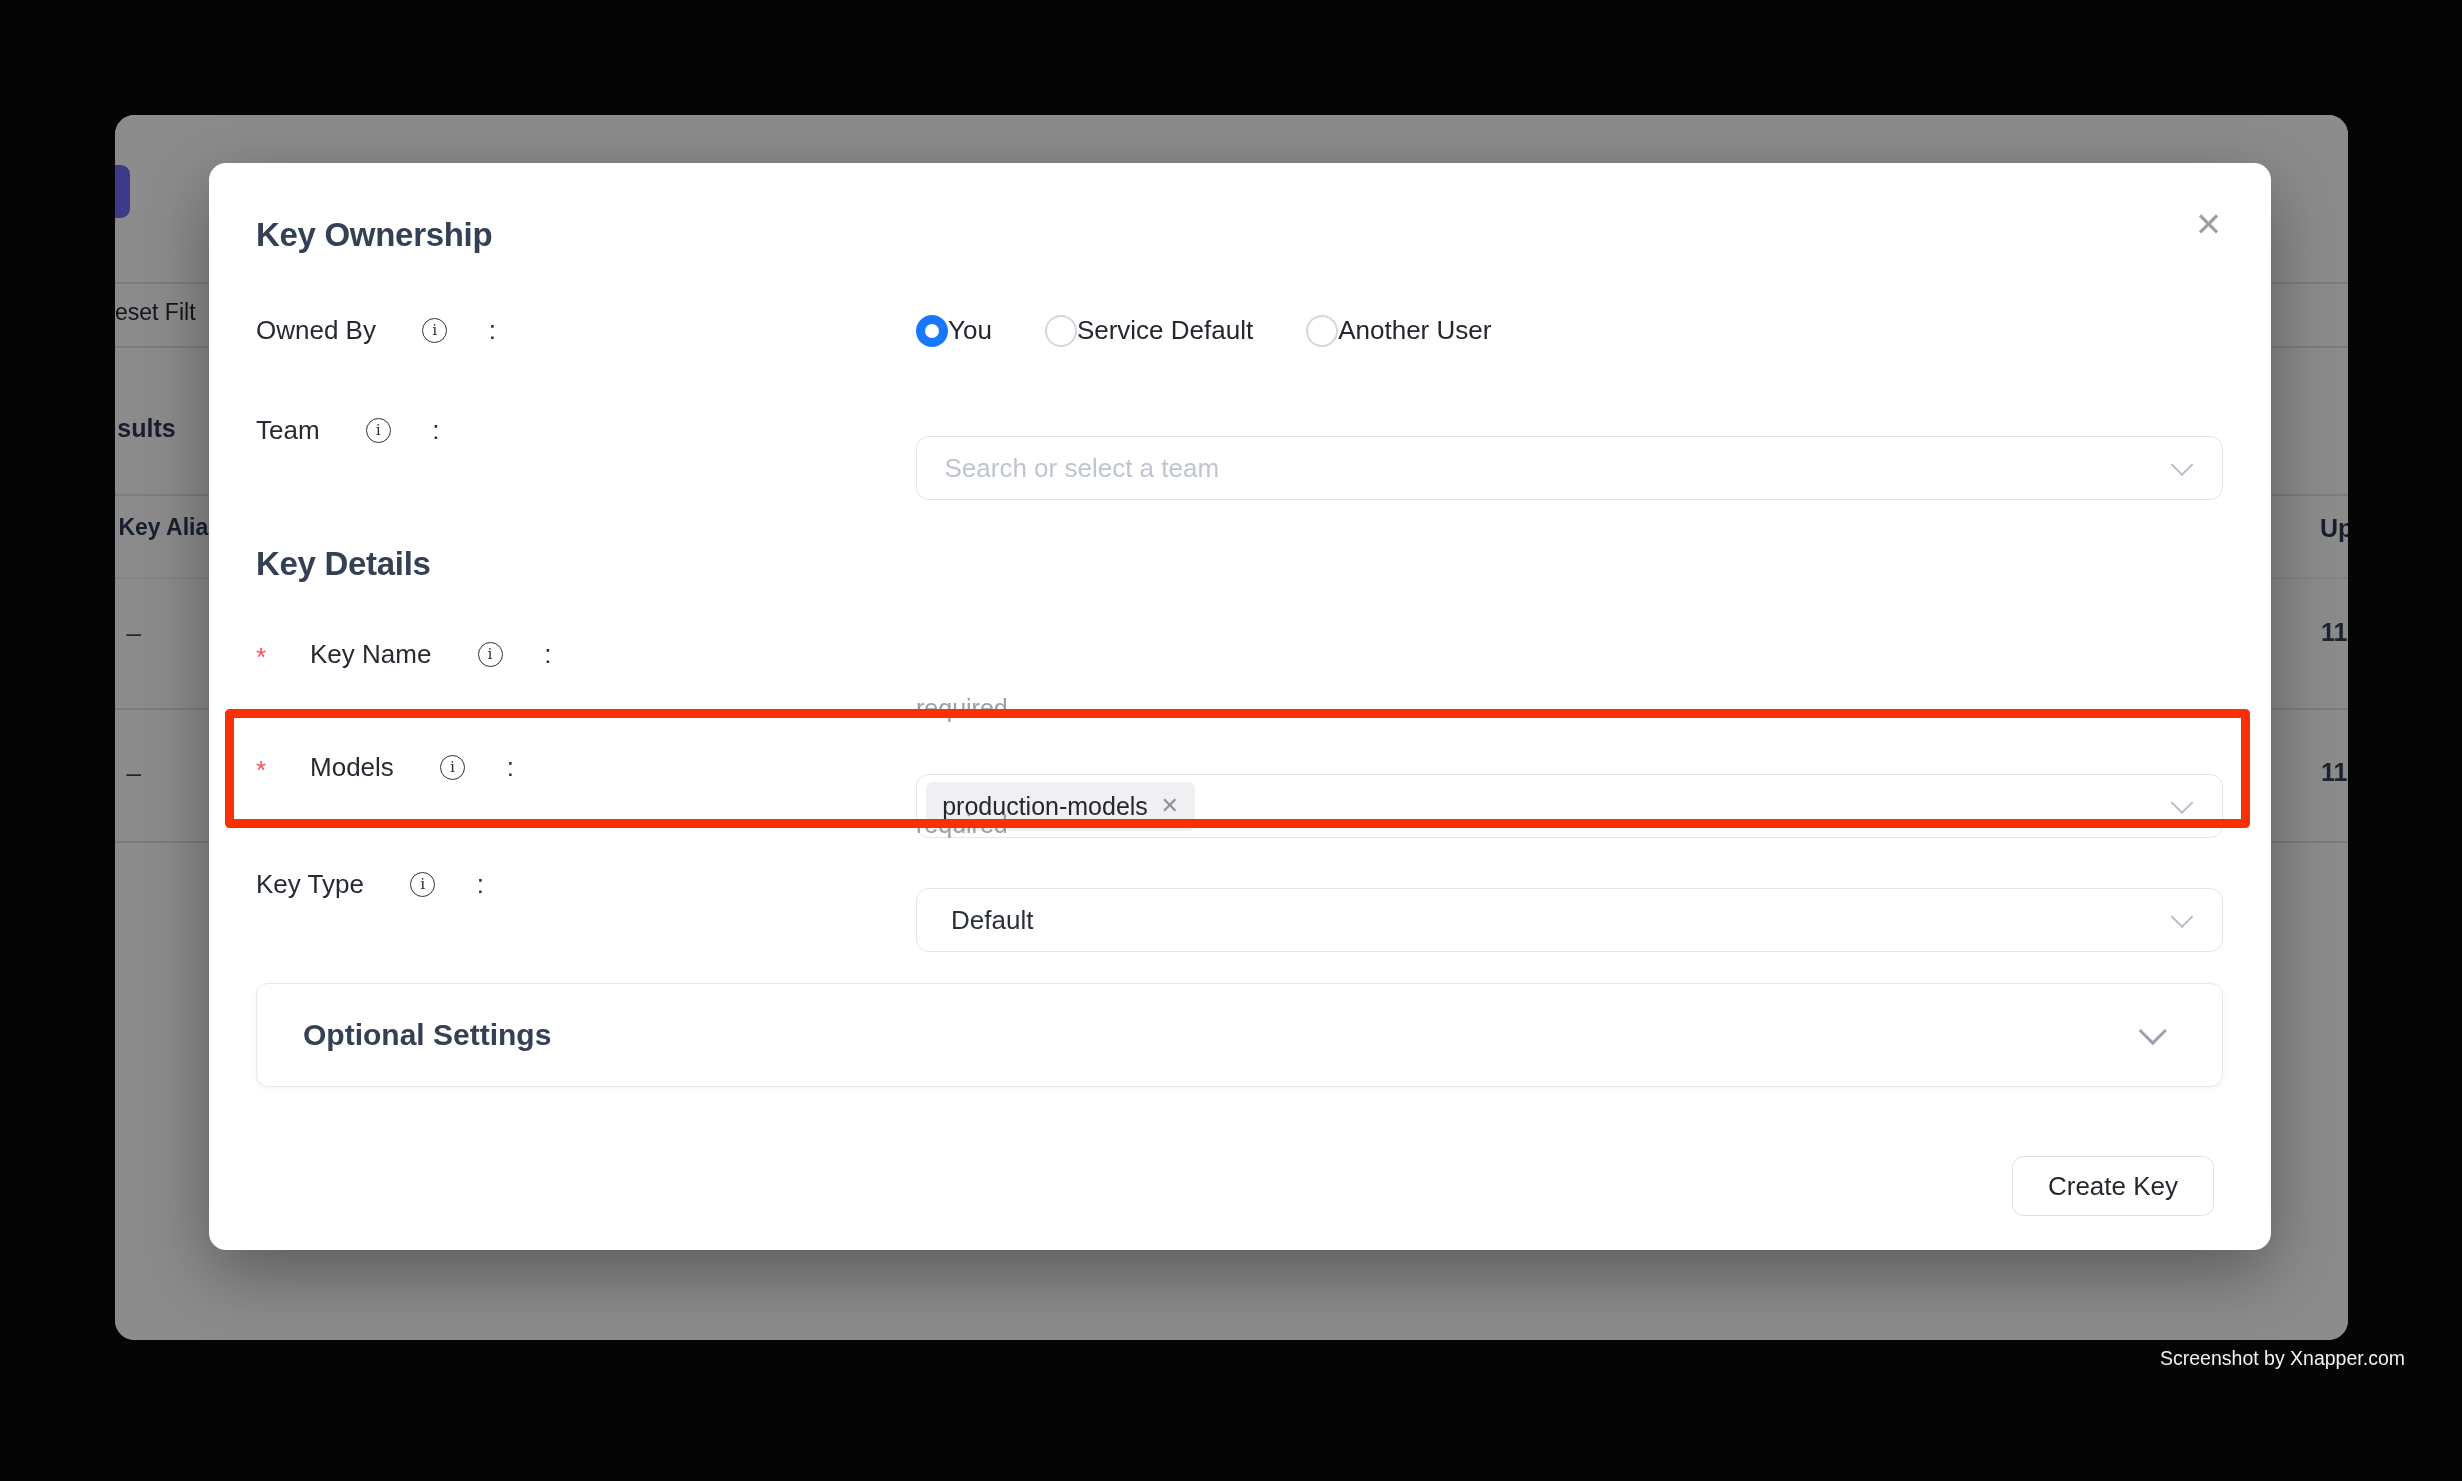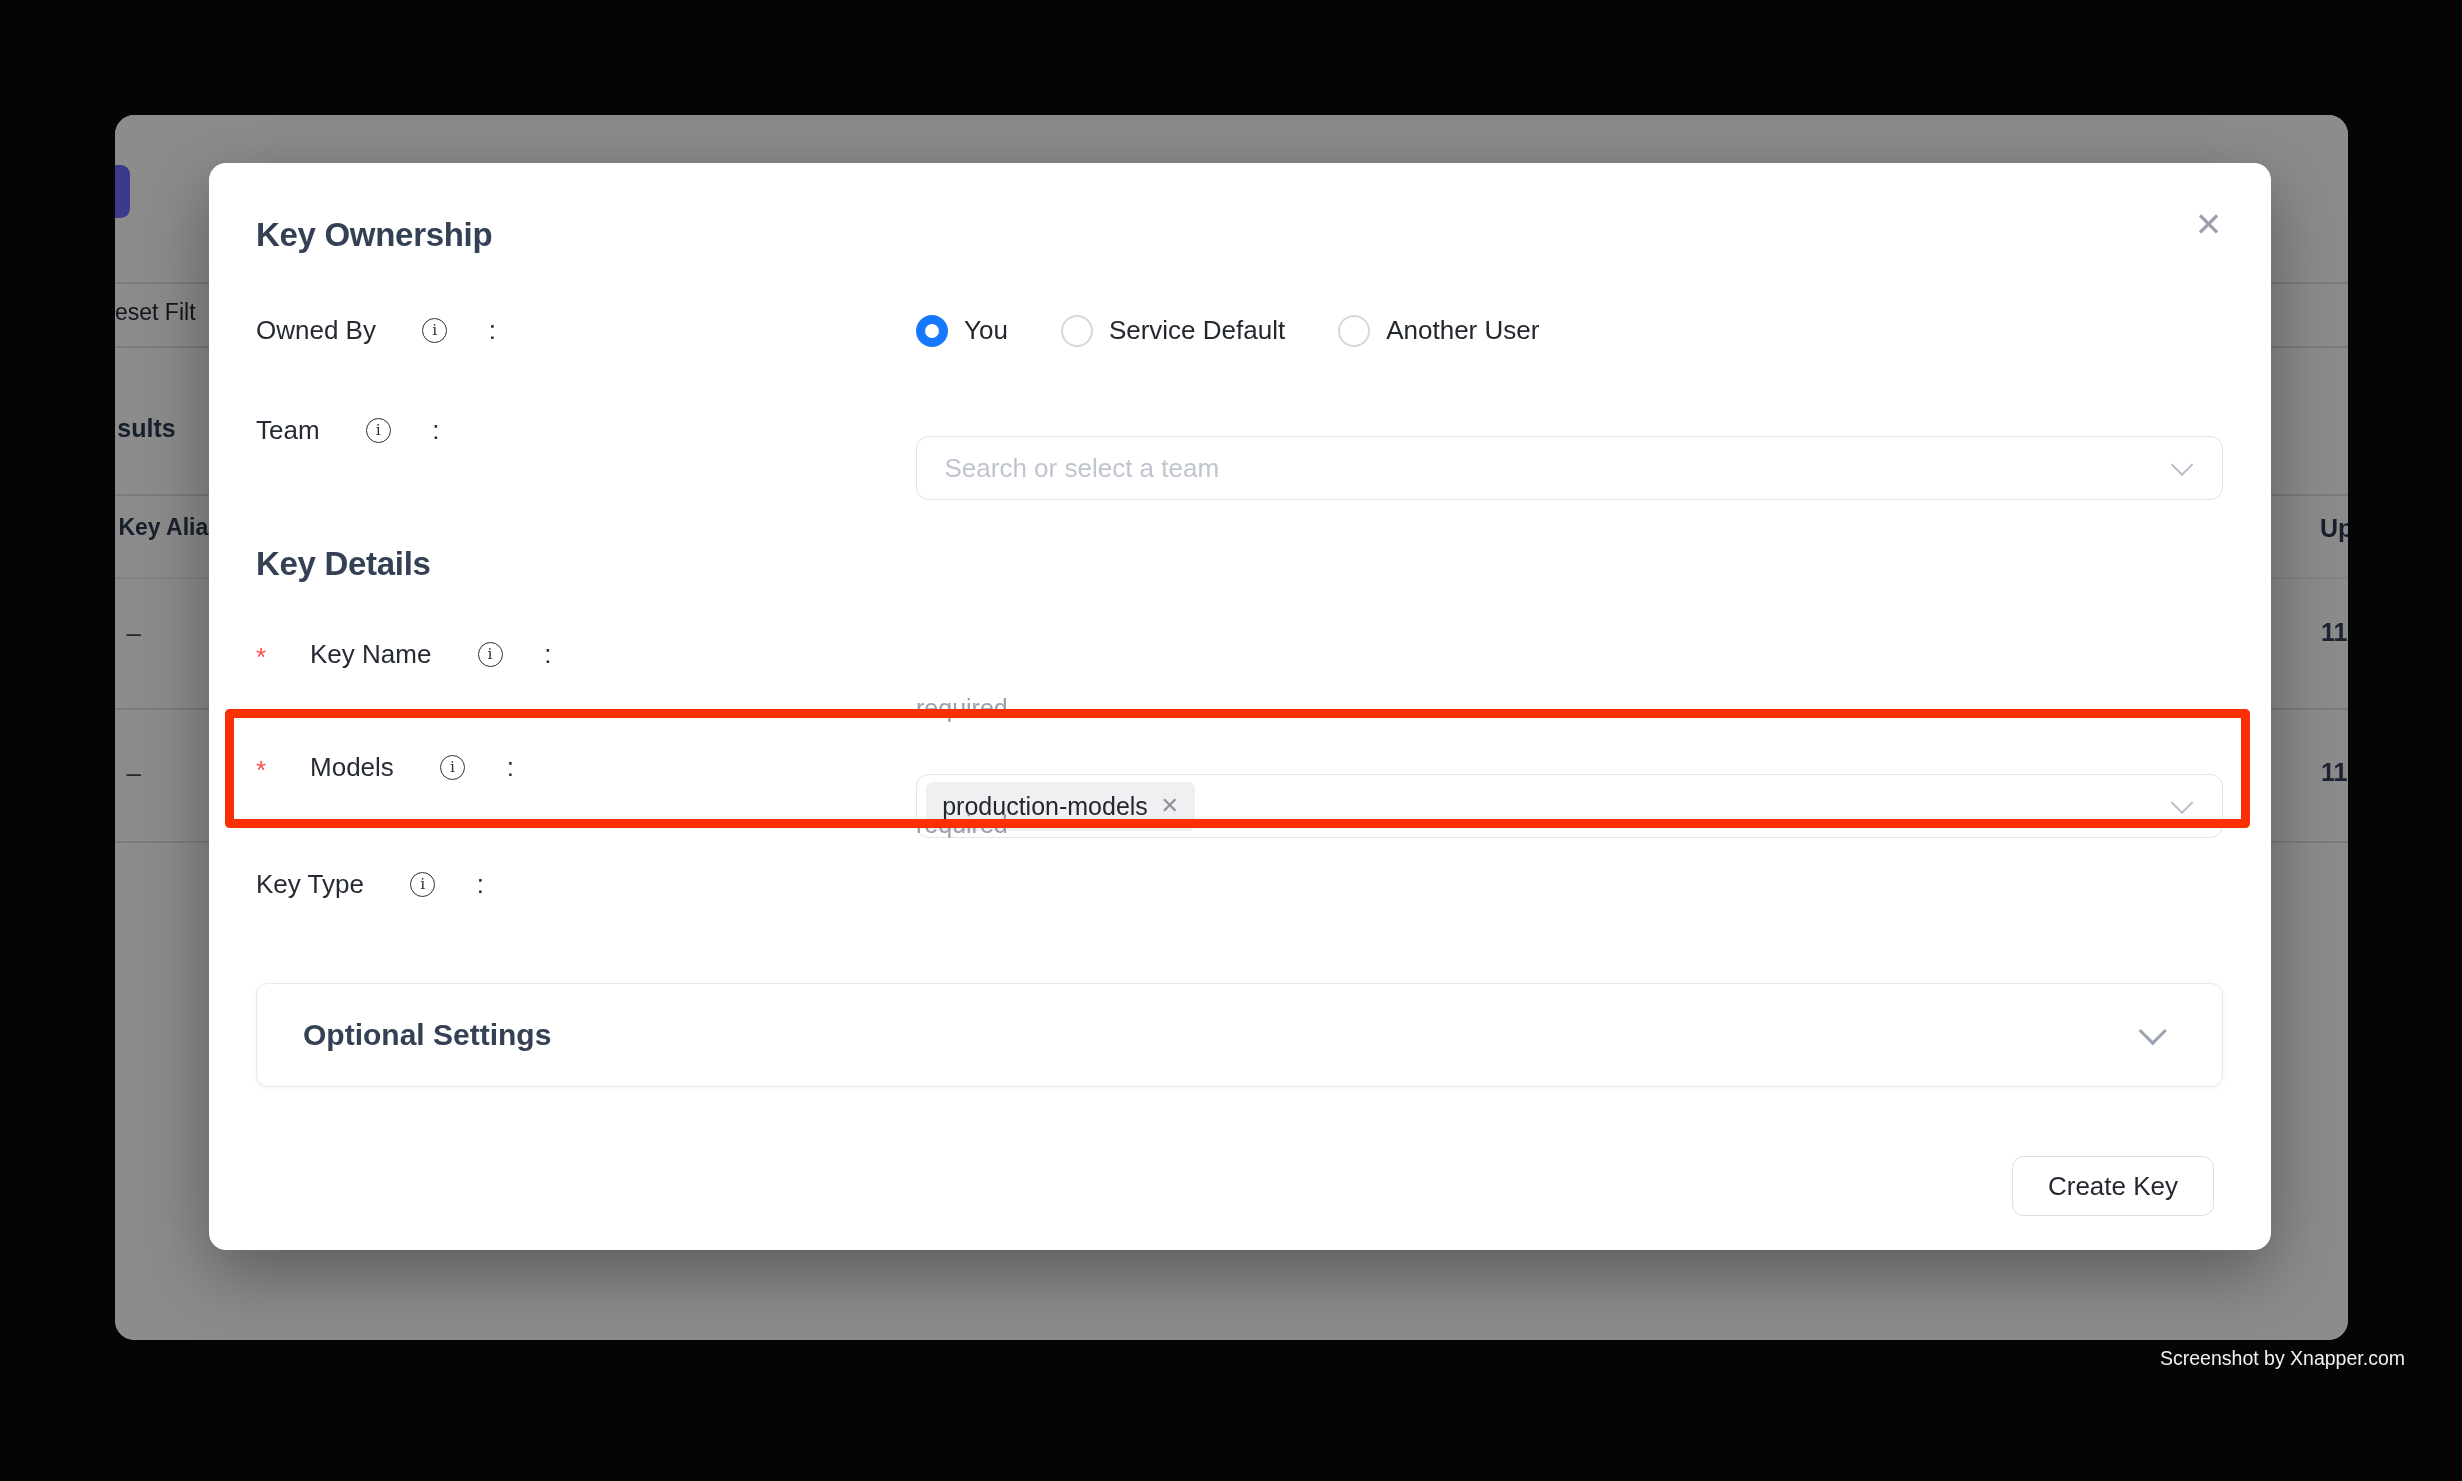--- a/index.html
+++ b/index.html
@@ -39,21 +39,21 @@
              font-size:26px; color:#262b33;gap:37px; }
   .req-star { color:#ff4d4f; font-size:26px; margin-right:6.9px; position:relative; top:2.9px; }
   .info-icon { width:25px; height:25px; border:1.7px solid #2c323c; border-radius:50%;
                display:inline-flex; align-items:center; justify-content:center;
                margin:0 4.6px 0 9.2px; flex:0 0 auto; }
   .info-icon::after { content:"i"; font-size:15.5px; line-height:1; color:#2c323c;
                       font-family:"DejaVu Serif",serif; }
 
   .radio-group { position:absolute; left:707px; top:147px; height:41px;
                  display:flex; align-items:center; gap:53px; }
-  .radio-opt { display:flex; align-items:center; gap:16px; font-size:26px; color:#23272e; }
+  .radio-opt { display:flex; align-items:center; gap:0; font-size:26px; color:#23272e; }
   .radio { width:32px; height:32px; border-radius:50%; border:2.3px solid #d3d8df;
            background:#fff; flex:0 0 auto; }
   .radio.checked { border:9.8px solid #1677ff; }
 
   .select { position:absolute; left:707px; width:1307px; height:64px;
             border:1.7px solid #e2e4e9; border-radius:12.6px; background:#fff;
             display:flex; align-items:center;margin-top:38px; }
   .select .placeholder { margin-left:27.5px; font-size:26px; color:#bfc4ce; }
   .select .value { margin-left:34px; font-size:26px; color:#2a2f38; }
   .chev { position:absolute; right:32px; top:50%; width:16px; height:16px;
@@ -170,20 +170,24 @@
         </span>
         <span class="chev"></span>
       </div>
       <div class="required-msg" style="top:647px">required</div>
 
       <div class="f-label" style="top:702px">
         <span>Key Type</span>
         <span class="info-icon"></span>
         <span>:</span>
       </div>
+      <div class="select" style="top:687px">
+        <span class="value">Default</span>
+        <span class="chev"></span>
+      </div>
 
       <div class="opt-card">
         <span class="opt-title">Optional Settings</span>
         <span class="opt-chev"></span>
       </div>
 
       <div class="create-btn">Create Key</div>
 
       <div class="red-box"></div>
     </div>

